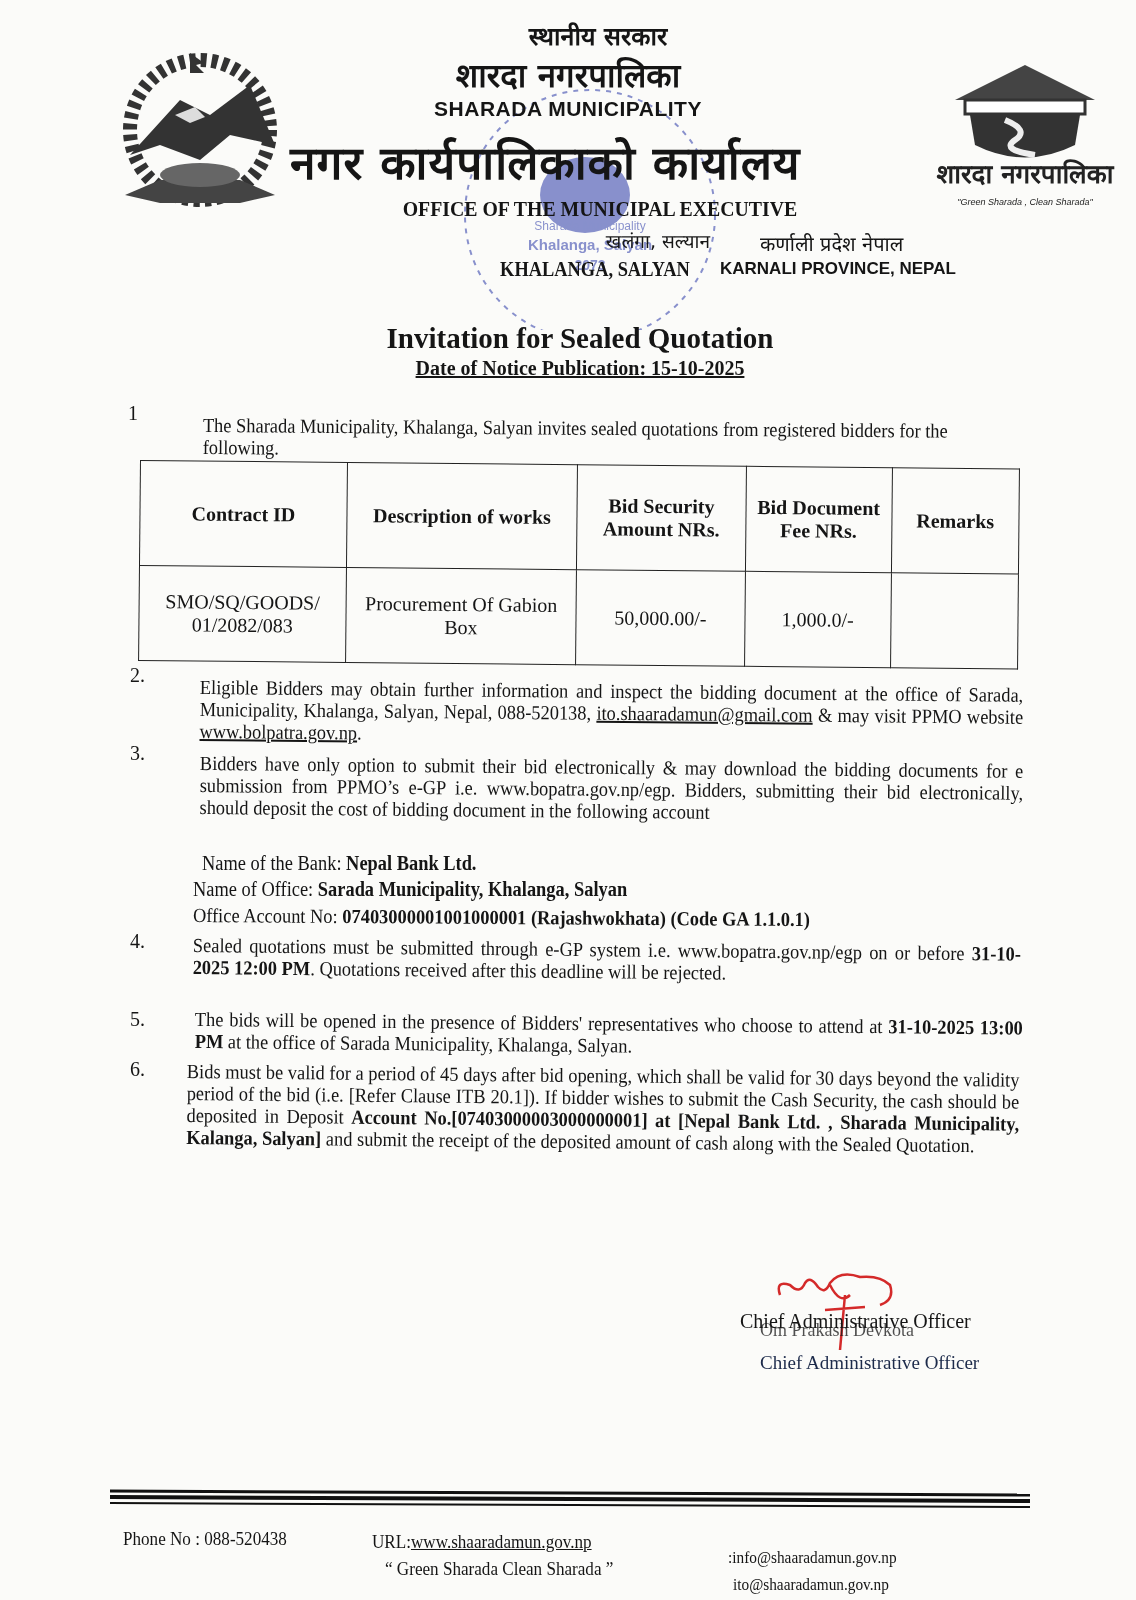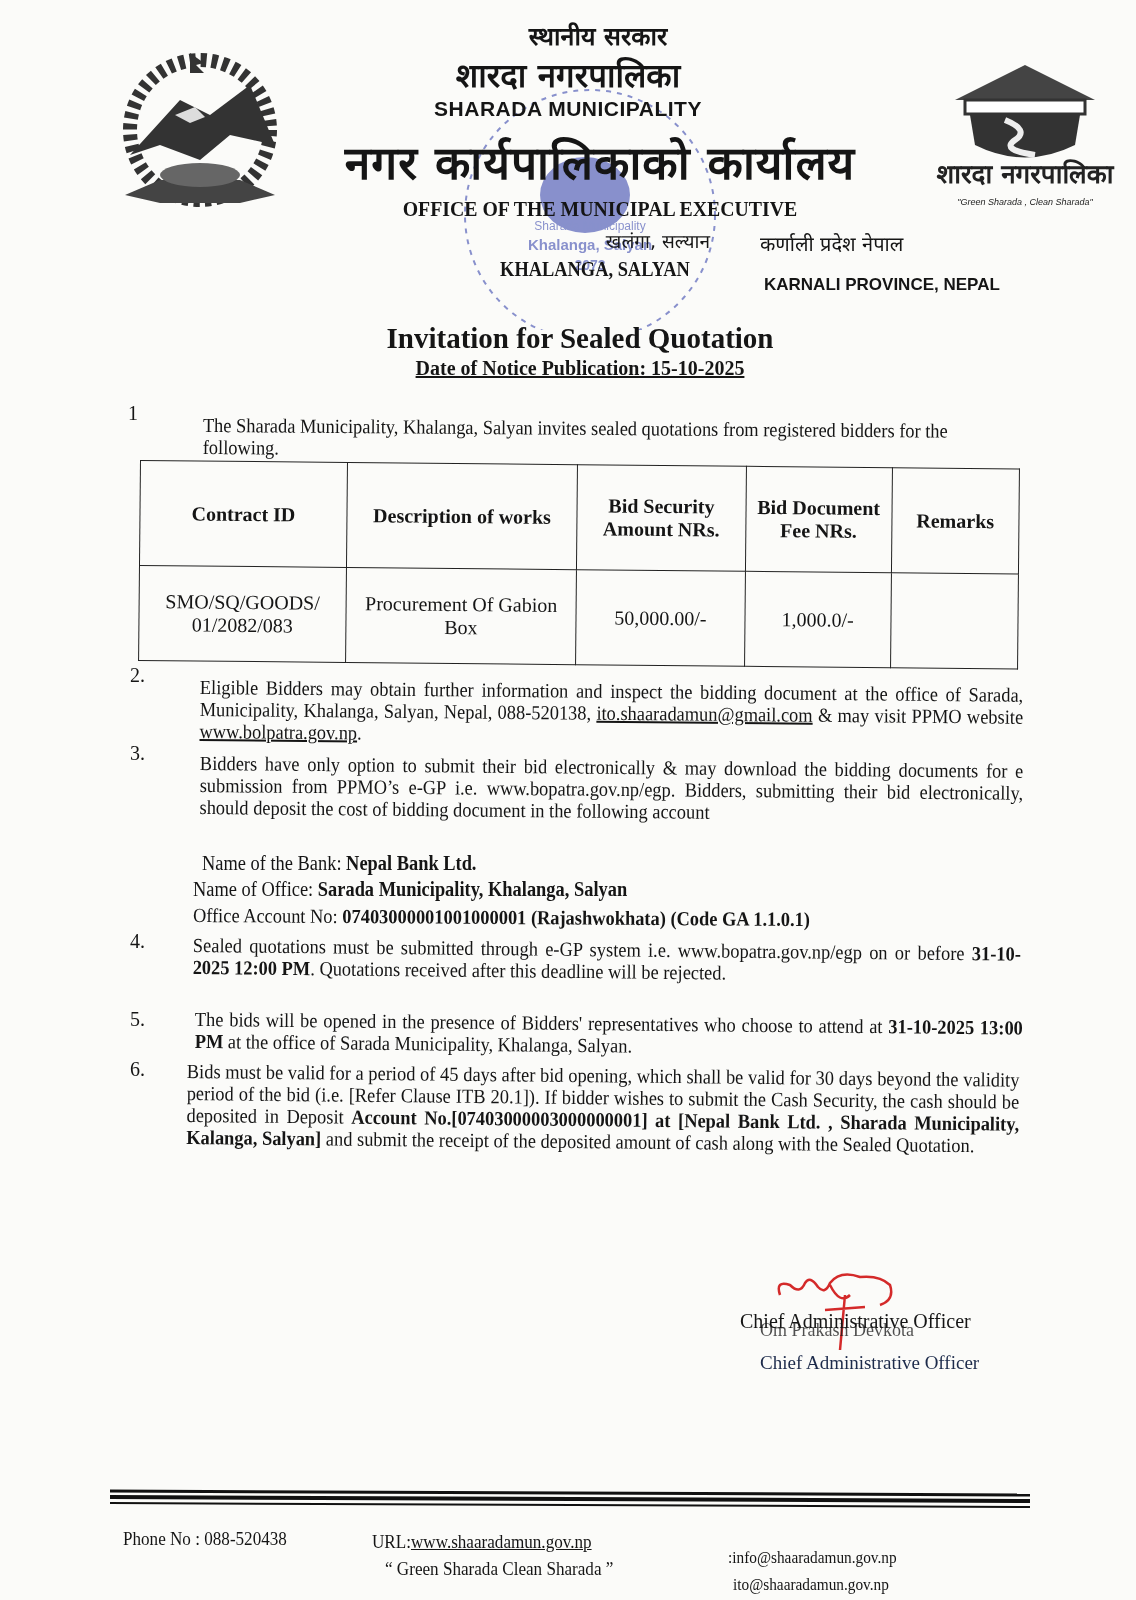--- a/index.html
+++ b/index.html
@@ -4,26 +4,26 @@
 <style>
   html, body { margin: 0; padding: 0; }
   body {
     width: 1136px; height: 1600px; background: #fbfbf9; position: relative; overflow: hidden;
     font-family: "Liberation Serif", "DejaVu Serif", serif; color: #151515;
   }
   .abs { position: absolute; }
   .hdr-np-small { left: 0; width: 1136px; top: 18px; font-size: 25px; font-weight: bold; text-align: center; font-family: "DejaVu Sans", sans-serif; padding-left: 30px; }
   .hdr-np-mid { left: 0; width: 1136px; top: 52px; font-size: 33px; text-align: center; font-family: "DejaVu Sans", sans-serif; font-weight: bold; }
   .hdr-en-mun { left: 0; width: 1136px; top: 97px; font-size: 21px; text-align: center; font-family: "Liberation Sans", sans-serif; font-weight: bold; letter-spacing: 0.5px; }
-  .hdr-np-big { left: 290px; width: 620px; top: 130px; font-size: 46px; text-align: center; font-family: "DejaVu Sans", sans-serif; font-weight: bold; letter-spacing: 1px; }
+  .hdr-np-big { left: 290px; width: 620px; top: 130px; font-size: 46px; font-family: "DejaVu Sans", sans-serif; font-weight: bold; letter-spacing: 1px; }
   .hdr-en-office { left: 380px; width: 440px; top: 196px; font-size: 22px; font-weight: bold; text-align: center; transform: scaleX(0.9); }
   .hdr-np-loc { left: 490px; width: 220px; top: 228px; font-size: 19px; font-weight: normal; text-align: right; font-family: "DejaVu Sans", sans-serif; }
   .hdr-en-loc { left: 470px; width: 250px; top: 258px; font-size: 20px; font-weight: bold; text-align: center; transform: scaleX(0.92); }
   .hdr-np-prov { left: 760px; width: 220px; top: 230px; font-size: 20px; font-family: "DejaVu Sans", sans-serif; }
-  .hdr-en-prov { left: 764px; width: 280px; top: 259px; font-size: 17px; font-weight: bold; font-family: "Liberation Sans", sans-serif; margin-top: 16px; }
+  .hdr-en-prov { left: 720px; width: 280px; top: 259px; font-size: 17px; font-weight: bold; font-family: "Liberation Sans", sans-serif; }
   .title { left: 0; width: 1160px; top: 322px; font-size: 29px; font-weight: bold; text-align: center; }
   .subtitle { left: 0; width: 1160px; top: 357px; font-size: 20px; font-weight: bold; text-align: center; text-decoration: underline; }
 
   .para { font-size: 20px; line-height: 22px; transform: scaleX(0.92); transform-origin: left top; }
   .num { font-size: 20px; }
   .justify { text-align: justify; text-align-last: left; }
   .bold { font-weight: bold; }
   .ul { text-decoration: underline; }
 
   table.notice {

